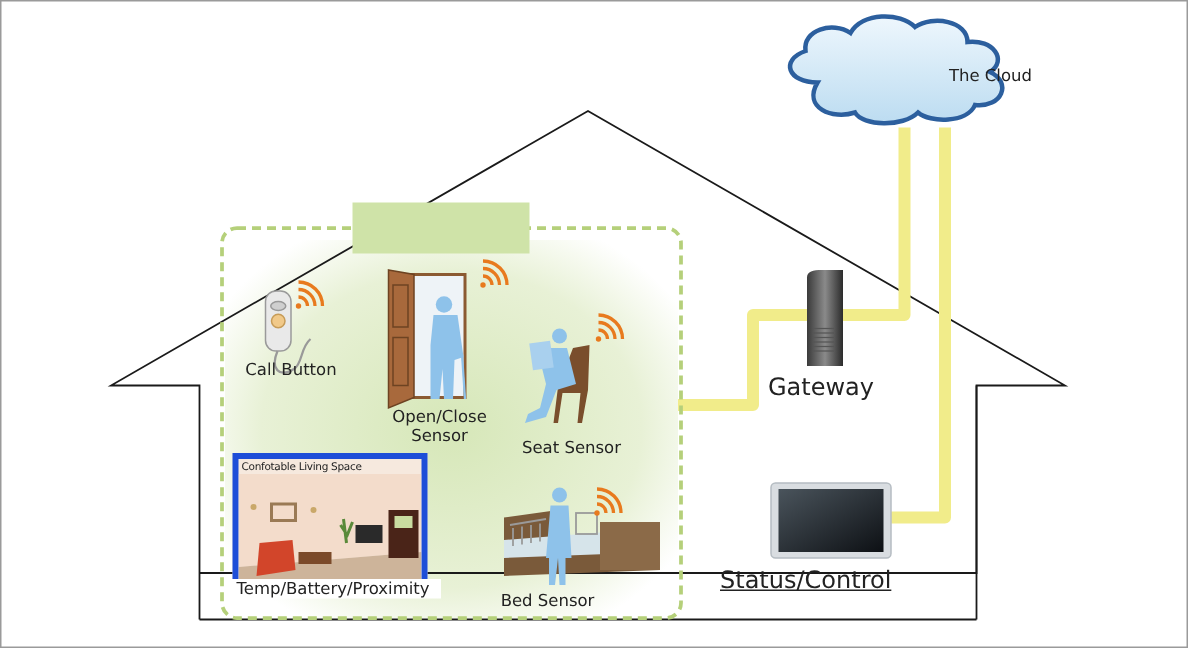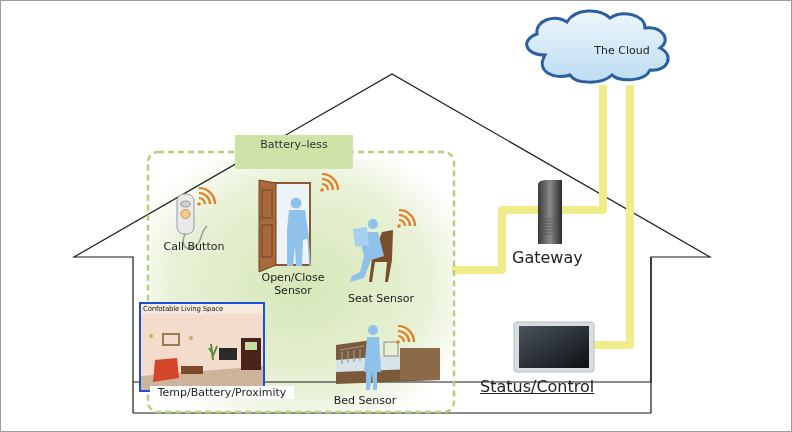--- a/index.html
+++ b/index.html
@@ -3,21 +3,21 @@
 <meta charset="utf-8">
 <style>
   html,body{margin:0;padding:0;}
   body{width:792px;height:432px;overflow:hidden;background:#ffffff;font-family:"DejaVu Sans",sans-serif;}
   .frame{position:absolute;left:0;top:0;width:790px;height:430px;border:1px solid #9a9a9a;background:#fff;}
   svg.base{position:absolute;left:0;top:0;}
   .lbl{position:absolute;font-family:"DejaVu Sans",sans-serif;color:#222;text-align:center;white-space:nowrap;line-height:13px;}
   .f11{font-size:11px;}
   .f10{font-size:16px;}
   .node-title{position:absolute;left:235px;top:135px;width:118px;height:34px;background:#cfe3a8;font-size:11px;color:#333;text-align:center;line-height:14px;padding-top:3px;box-sizing:border-box;}
-  .inset{position:absolute;left:139px;top:302px;width:122px;height:86px;border:2px solid #1d4ed8;background:#f6e9de;overflow:hidden;}
+  .inset{position:absolute;left:155px;top:302px;width:122px;height:86px;border:4px solid #1d4ed8;background:#f6e9de;overflow:hidden;}
   .inset-cap{position:absolute;left:2px;top:1px;font-size:7px;color:#222;letter-spacing:-0.2px;}
 </style>
 </head>
 <body>
 
 <div class="frame"></div>
 
 <svg class="base" width="792" height="432" viewBox="0 0 792 432">
   <defs>
     <radialGradient id="greenGlow" cx="0.5" cy="0.5" r="0.6">
@@ -154,24 +154,23 @@
     <rect x="100" y="34" width="20" height="32" fill="#4a2418"></rect>
     <rect x="104" y="38" width="12" height="8" fill="#c9dca0"></rect>
     <path d="M14,56 L36,54 L38,74 L12,78 Z" fill="#d2452a"></path>
     <rect x="40" y="62" width="22" height="8" fill="#7b4a2a"></rect>
     <path d="M70,40 L72,56 M68,44 L72,50 M76,42 L72,52" stroke="#5a8a3a" stroke-width="2" fill="none"></path>
     <circle cx="10" cy="32" r="2" fill="#c9a86a"></circle>
       <circle cx="50" cy="34" r="2" fill="#c9a86a"></circle>
   </svg>
 </div>
 
-<div class="lbl f11" style="left:582px;top:44px;width:80px;">The Cloud</div>
+<div class="lbl f11" style="left:608px;top:44px;width:80px;text-align:right;">The Cloud</div>
 
 <div class="node-title">
-  <div>Battery–less</div>
 </div>
 
 <div class="lbl f11" style="left:158px;top:240px;width:72px;">Call Button</div>
 
 <div class="lbl f11" style="left:255px;top:271px;width:76px;">
   <div>Open/Close</div>
   <div>Sensor</div>
 </div>
 
 <div class="lbl f11" style="left:341px;top:292px;width:80px;text-align:center;">Seat Sensor</div>

